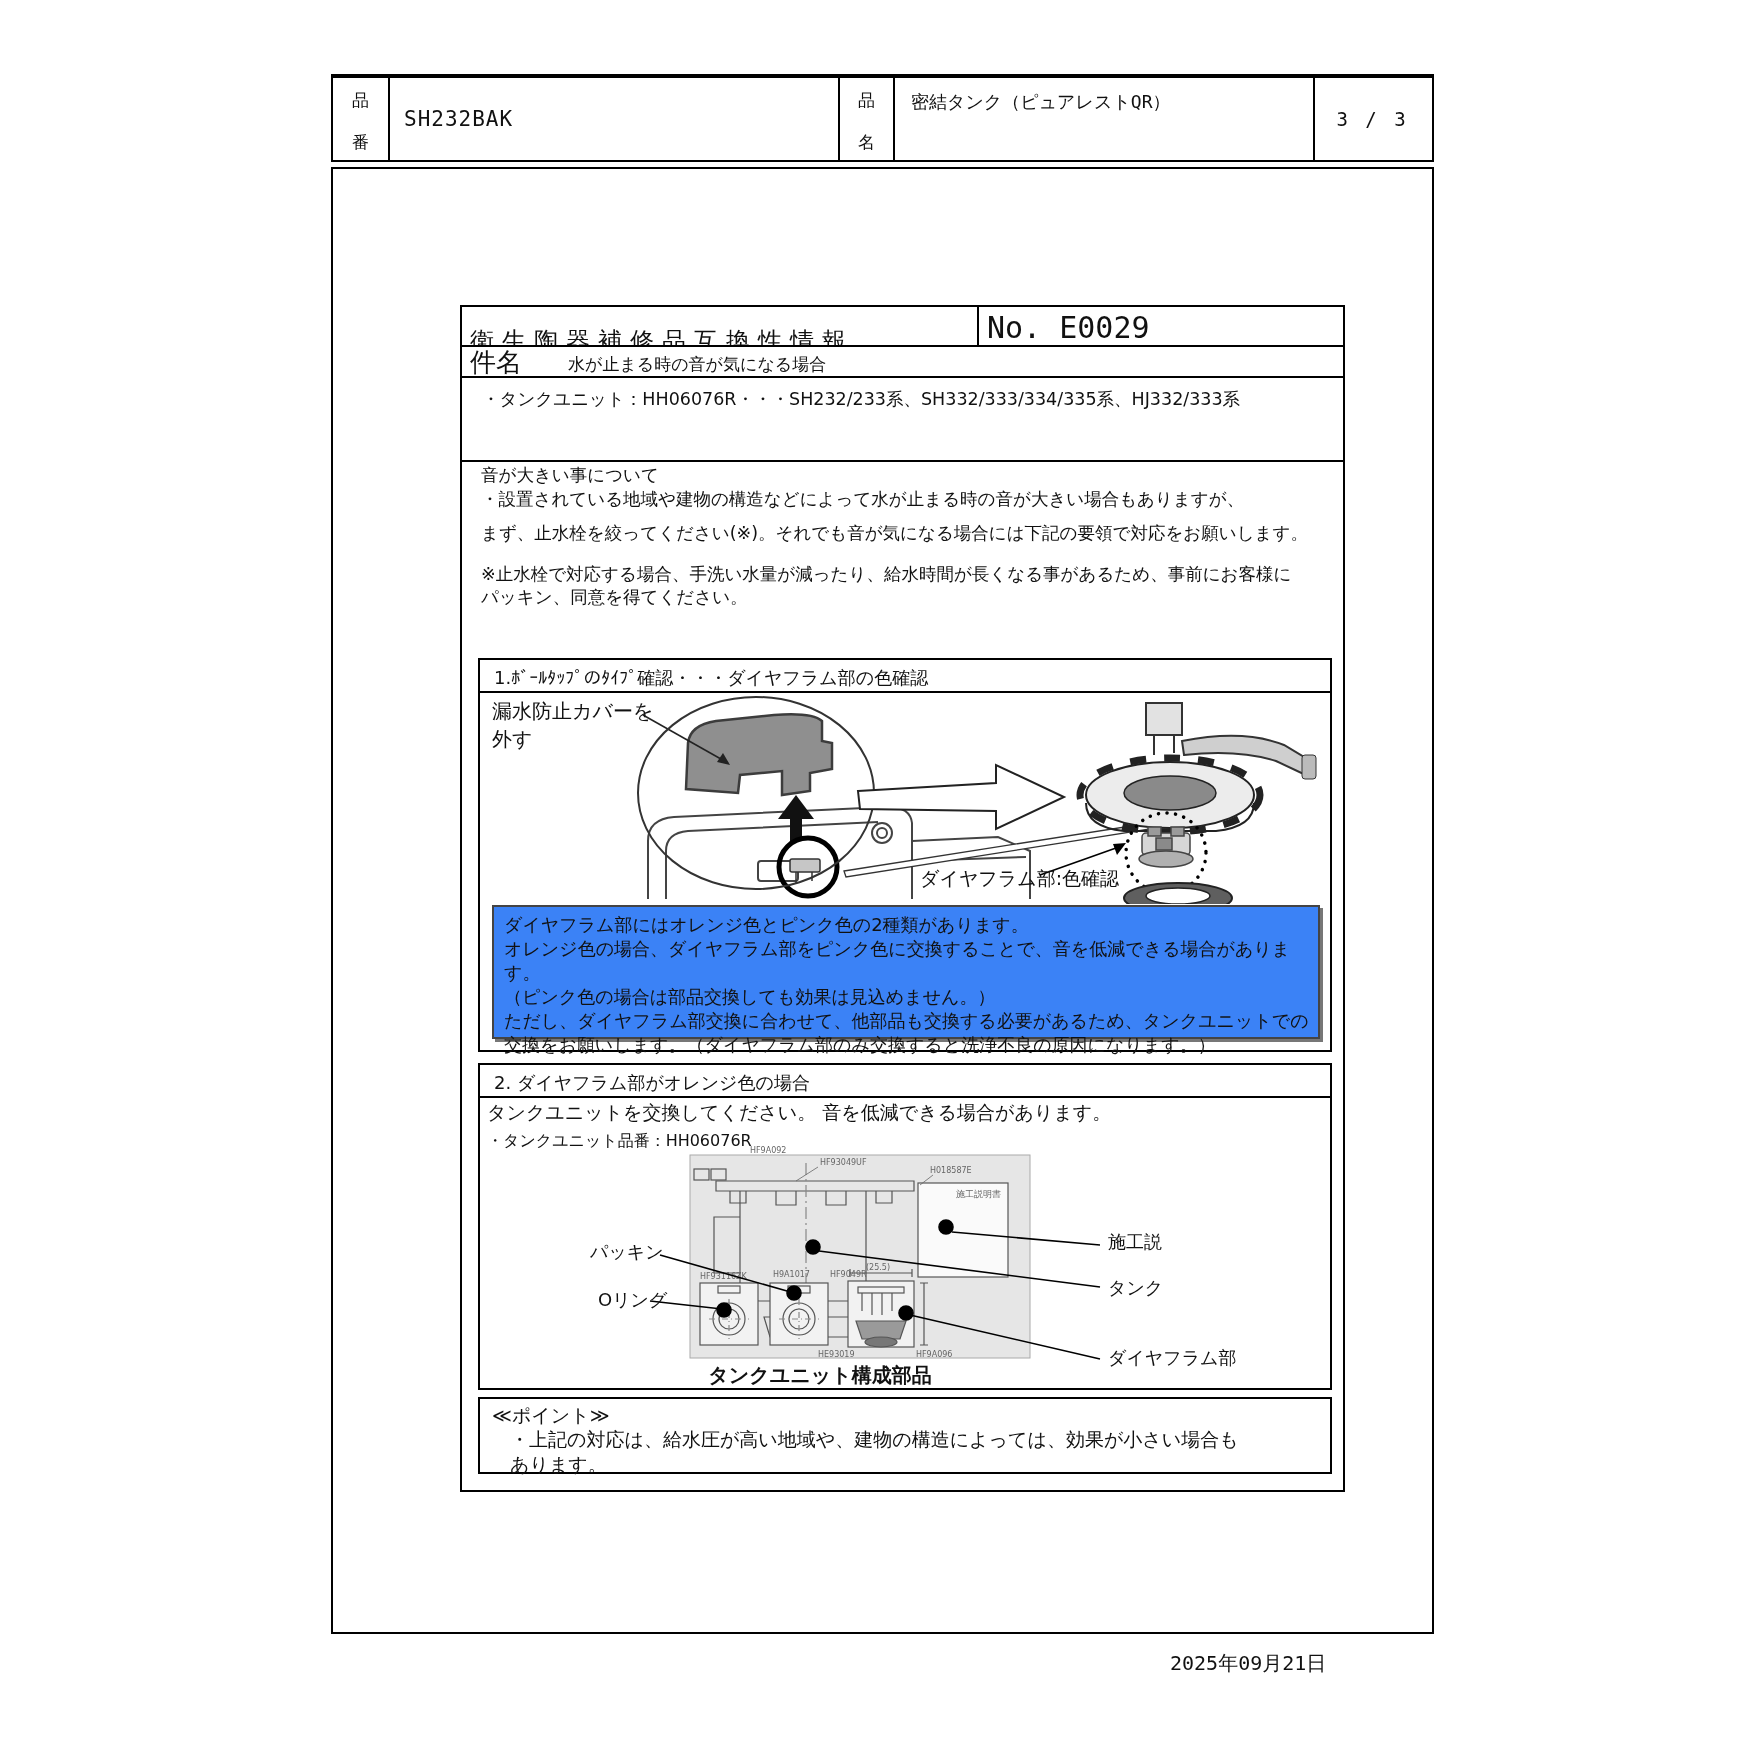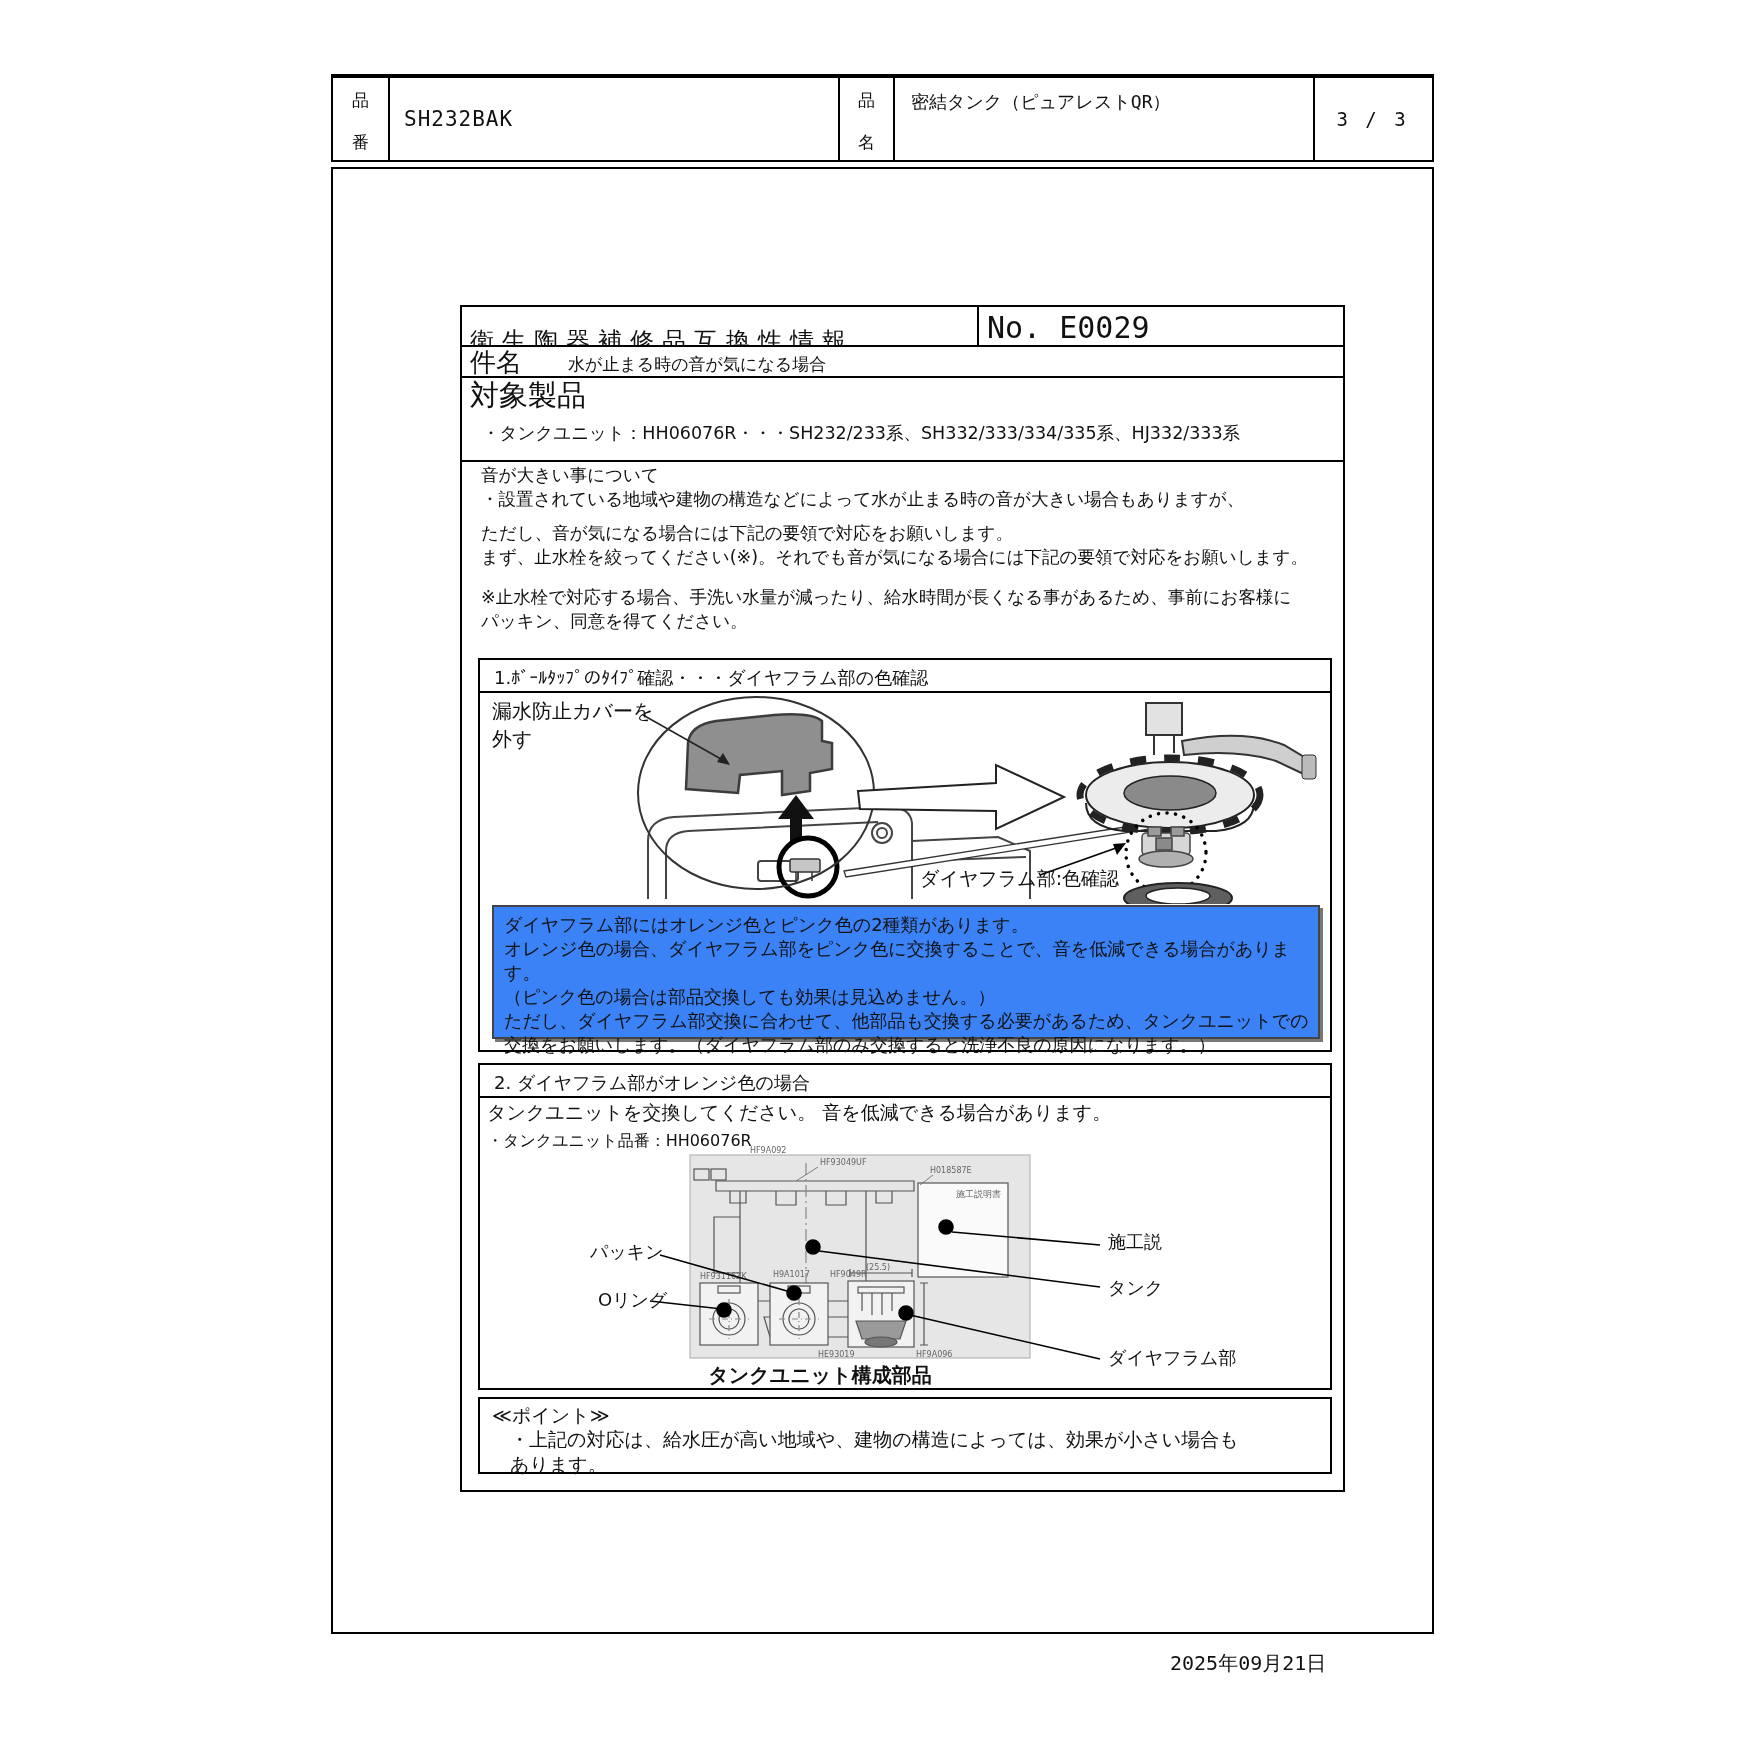--- a/index.html
+++ b/index.html
@@ -97,33 +97,31 @@
     <div class="doc-title">衛生陶器補修品互換性情報</div>
     <div class="doc-no">No. E0029</div>
   </div>
 
   <div class="doc-row subject-row">
     <div class="subject-label">件名</div>
     <div class="subject-text">水が止まる時の音が気になる場合</div>
   </div>
 
   <div class="doc-row target-row">
-    <div class="target-label">対象製品</div>
     <div class="target-item">・タンクユニット：HH06076R・・・SH232/233系、SH332/333/334/335系、HJ332/333系</div>
   </div>
 
   <div class="doc-row content-box"></div>
 
   <div class="intro">
     <div class="p1">
       <div>音が大きい事について</div>
       <div>・設置されている地域や建物の構造などによって水が止まる時の音が大きい場合もありますが、</div>
     </div>
     <div class="p2">
-      <div>ただし、音が気になる場合には下記の要領で対応をお願いします。</div>
       <div>まず、止水栓を絞ってください(※)。それでも音が気になる場合には下記の要領で対応をお願いします。</div>
     </div>
     <div class="p3">
       <div>※止水栓で対応する場合、手洗い水量が減ったり、給水時間が長くなる事があるため、事前にお客様に</div>
       <div>パッキン、同意を得てください。</div>
     </div>
   </div>
 
   <div class="section-box sec1">
     <div class="section-heading">1.ﾎﾞｰﾙﾀｯﾌﾟのﾀｲﾌﾟ確認・・・ダイヤフラム部の色確認</div>

